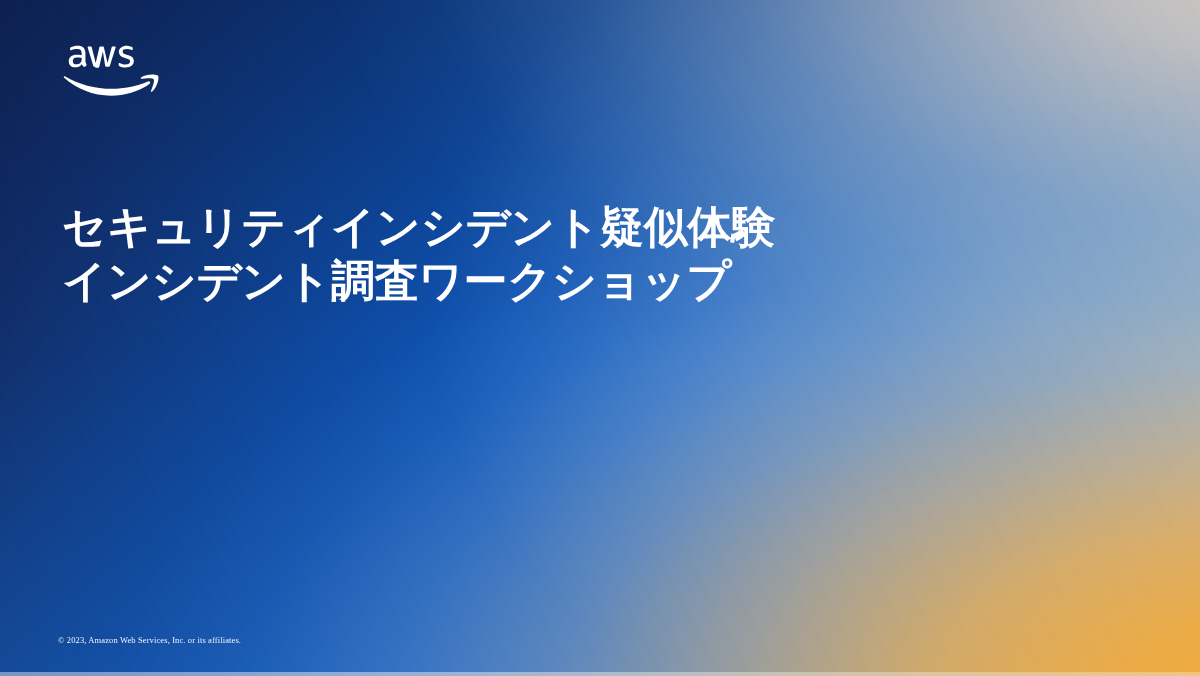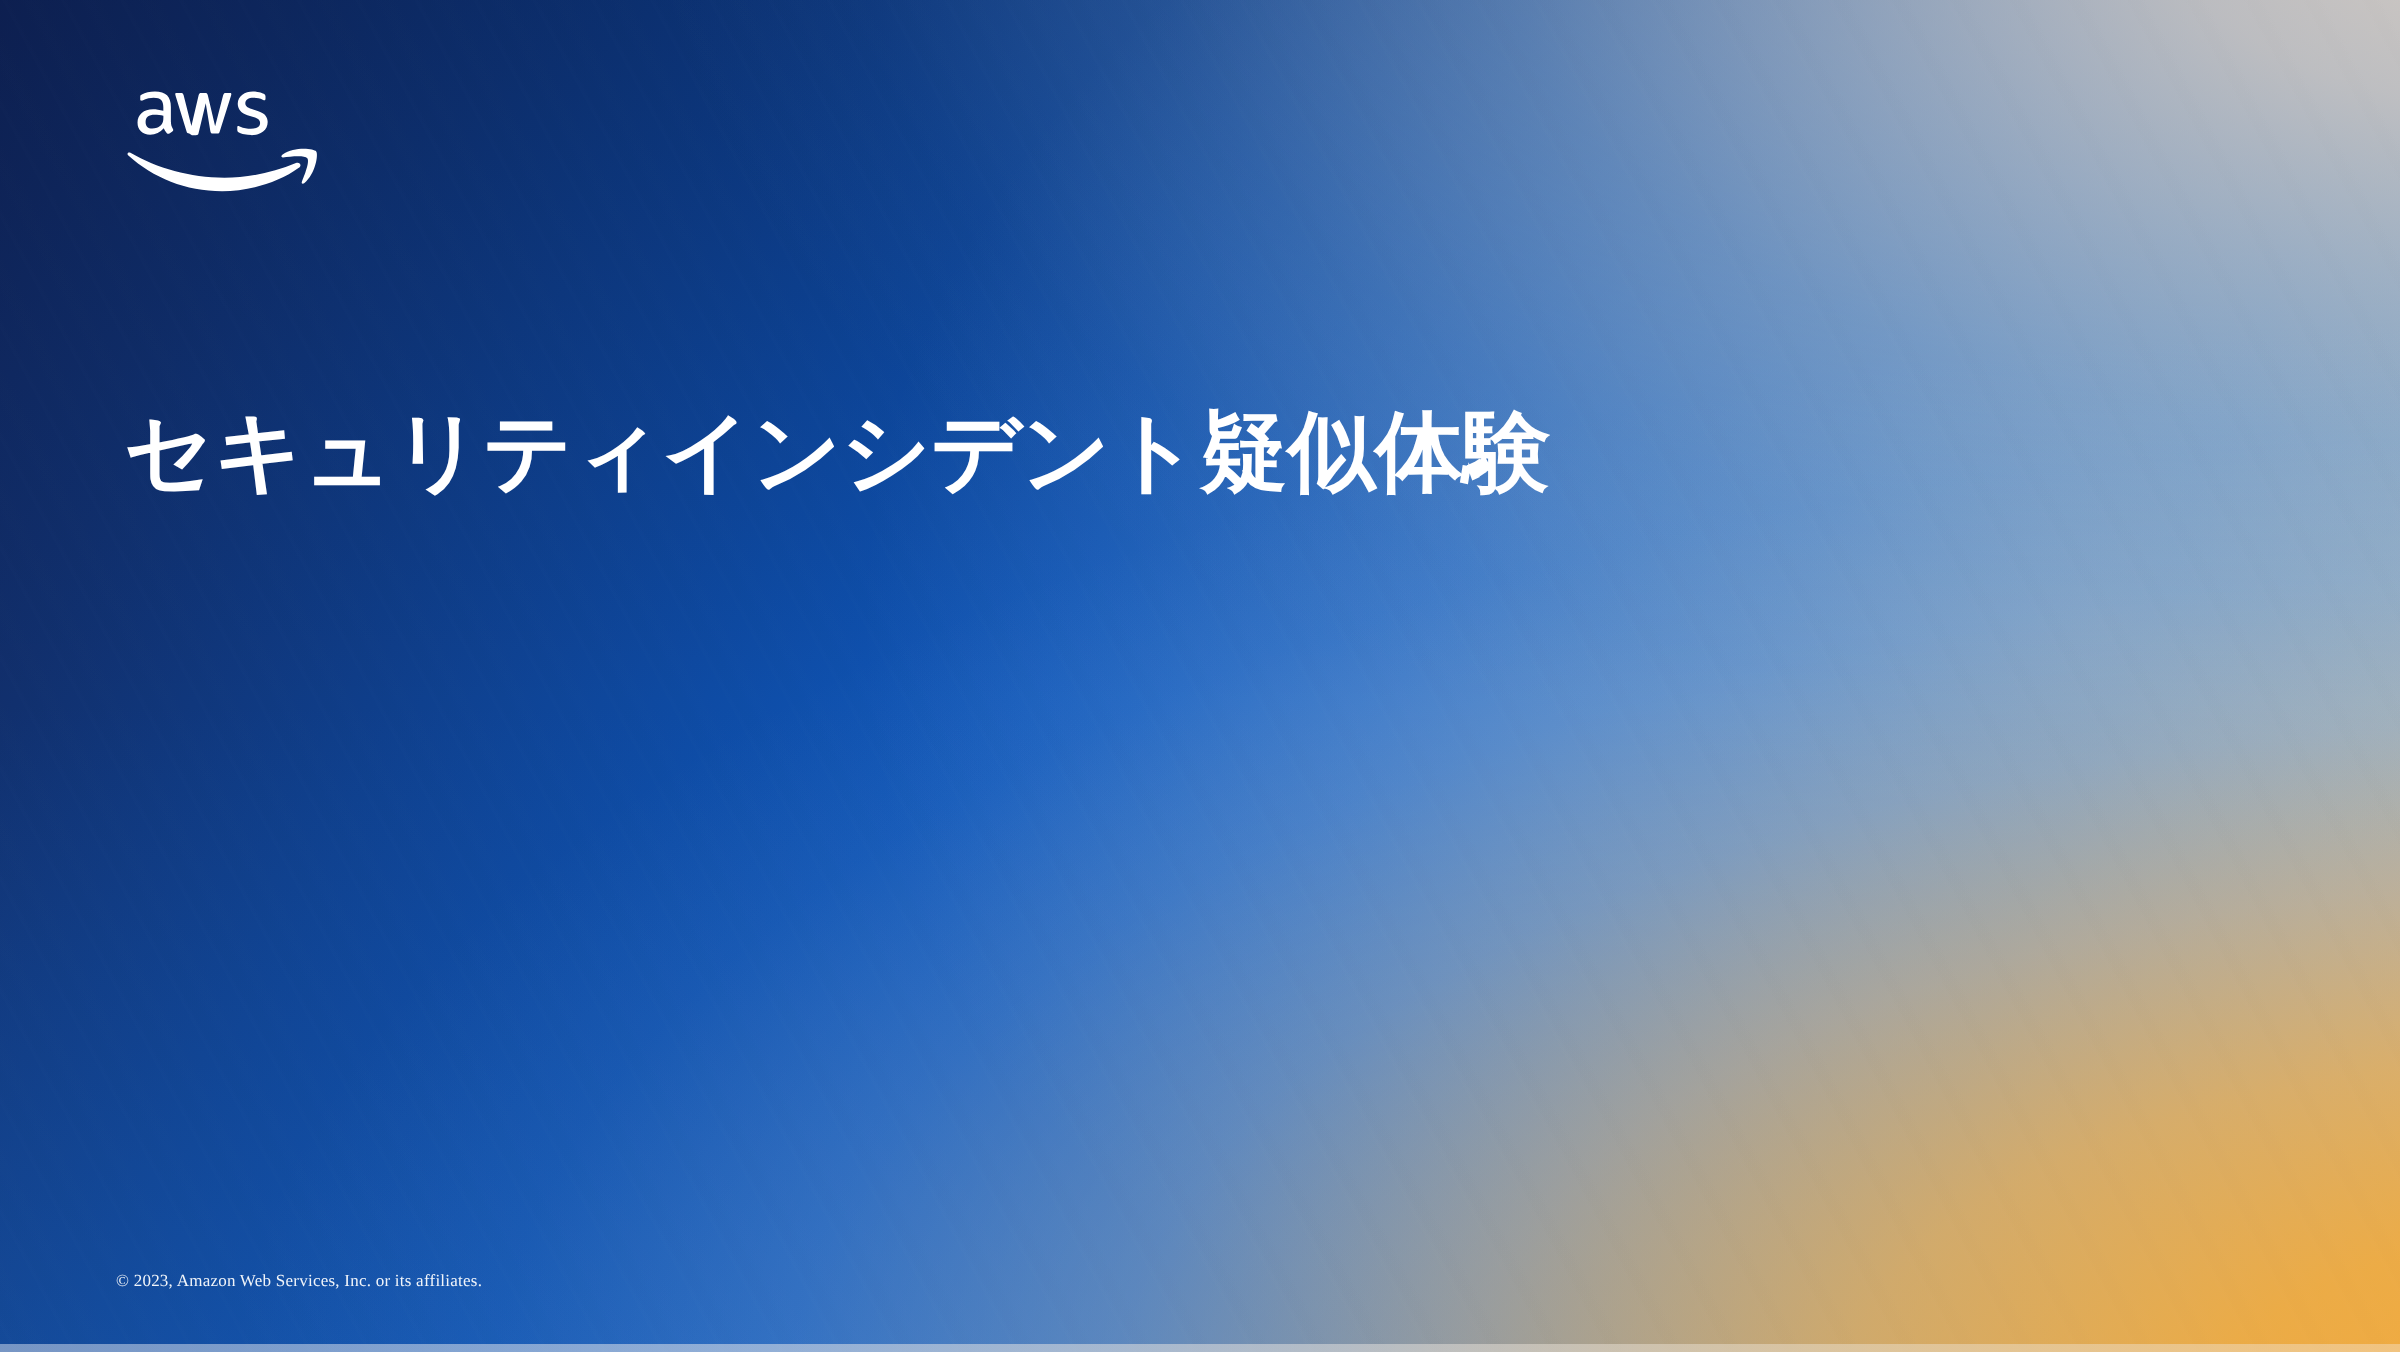--- a/index.html
+++ b/index.html
@@ -204,19 +204,20 @@
 
       <g fill="#ffffff">
         <path d="M92.1 54.1c-10.8 7.98-26.5 12.2-40 12.2-18.9 0-35.9-6.99-48.8-18.6-1.01-.91-.11-2.17 1.1-1.45 13.9 8.09 31.1 12.96 48.9 12.96 12 0 25.2-2.5 37.3-7.62 1.81-.79 3.34 1.19 1.55 2.5z" transform="translate(-1 -8) scale(0.96)"></path>
         <path d="M96.5 49.1c-1.38-1.77-9.14-.83-12.6-.43-1.05.14-1.23-.79-.25-1.48 6.19-4.34 16.3-3.08 17.5-1.63 1.19 1.48-.33 11.6-6.12 16.4-.87.76-1.74.36-1.34-.62 1.3-3.23 4.23-10.5 2.82-12.2z" transform="translate(-1 -8) scale(0.96)"></path>
       </g>
     </svg>
   </div>
 
   <div class="title-block">
     <h1 class="title-line">セキュリティインシデント疑似体験</h1>
+    <h1 class="title-line">インシデント調査ワークショップ</h1>
   </div>
 
   <div class="copyright">© 2023, Amazon Web Services, Inc. or its affiliates.</div>
 
   <div class="page-number">1</div>
 
 </div>
 
 </body></html>

